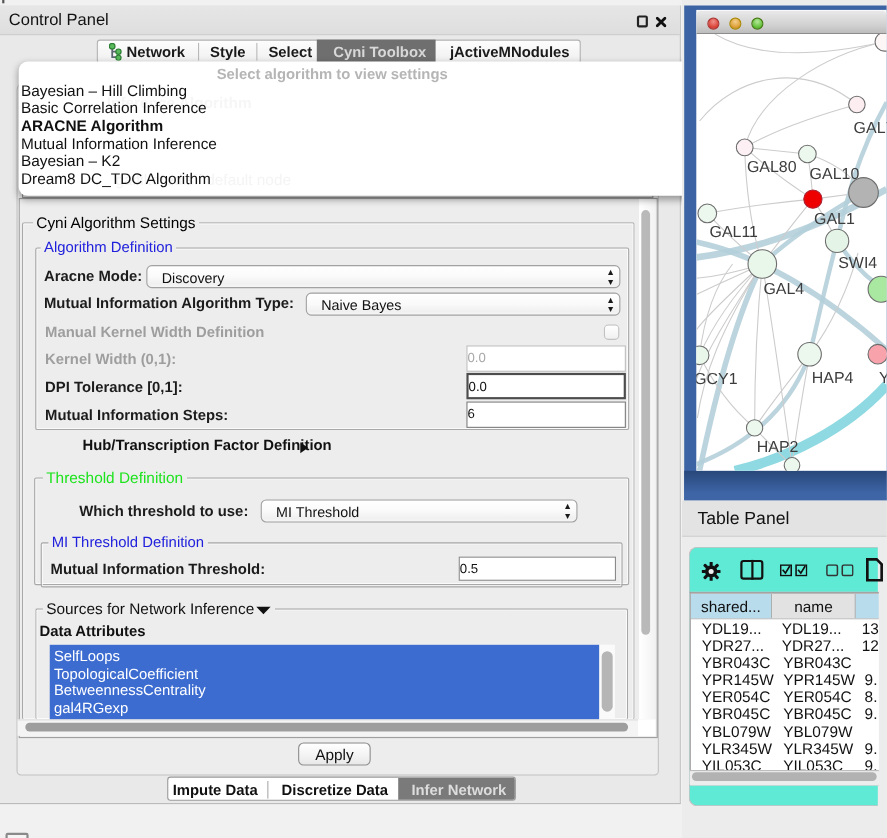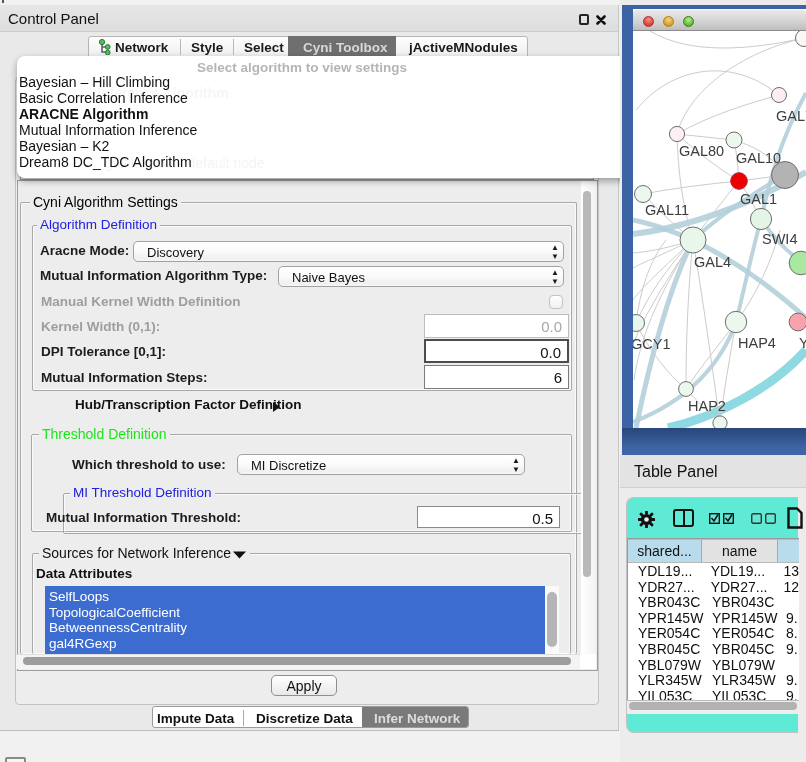--- a/index.html
+++ b/index.html
@@ -4,21 +4,21 @@
 <style>
   * { margin:0; padding:0; box-sizing:border-box; }
   html,body { width:806px; height:762px; overflow:hidden; background:#f1f1f1;
     font-family:"Liberation Sans", sans-serif; }
   .abs { position:absolute; }
   b.lbl { font-weight:bold; font-size:13.5px; color:#1c1c1c; white-space:nowrap; }
   .combo { position:absolute; background:linear-gradient(#ffffff,#fafafa 50%,#f0f0f0 85%,#f6f6f6);
     border:1px solid #a2a2a2; border-radius:5px; height:21px; font-size:13px; color:#111; }
   .combo .ctext { position:absolute; left:13px; top:3px; }
   .combo .arr { position:absolute; right:4px; top:1px; font-size:8px; color:#1a1a1a; line-height:9px; text-align:center; }
-  .tfield { position:absolute; background:#fff; font-size:15px; color:#111; text-align:right; padding:3px 6px 0 0; }
+  .tfield { position:absolute; background:#fff; font-size:12px; color:#111; padding:3px 6px 0 0; }
   .group { position:absolute; border:1px solid #a8a8a8; border-radius:2px; box-shadow: inset 0 0 0 1px rgba(255,255,255,0.7); }
   .gtitle { position:absolute; top:-9px; background:#ededed; padding:0 3px; font-size:13.5px; white-space:nowrap; }
 </style>
 </head>
 <body>
 
 <div class="abs" style="left:2px;top:0;width:2px;height:3px;background:#555"></div>
 
 <div class="abs" id="leftwin" style="left:0;top:5px;width:619px;height:726px;background:#e9e9e9;border-right:1px solid #c5c5c5;border-bottom:1px solid #bbbbbb;">
 
@@ -88,24 +88,24 @@
     <b class="abs" style="left:23px;top:334px;font-size:13.5px;font-weight:bold;color:#111;margin-left:36px;">Hub/Transcription Factor Definition</b>
     <svg class="abs" style="left:255px;top:338px" width="10" height="12">
         <path d="M2 1 L9 6 L2 11 Z" fill="#111"></path>
       </svg>
 
     <div class="group" style="left:15px;top:371px;width:541px;height:98px;">
       <div class="gtitle" style="left:7px;color:#1de31d;font-size:14px;">Threshold Definition</div>
     </div>
     <b class="lbl abs" style="left:56px;top:394px;">Which threshold to use:</b>
     <div class="combo" style="left:221px;top:391px;width:288px;">
-      <span class="ctext">MI Discretize</span>
+      <span class="ctext">MI Threshold</span>
         <span class="arr">▲<br>▼</span>
     </div>
-    <div class="group" style="left:21px;top:430px;width:529px;height:41px;margin-left:26px;">
+    <div class="group" style="left:21px;top:430px;width:529px;height:41px;">
       <div class="gtitle" style="left:6px;color:#2020dd;font-size:13.5px;">MI Threshold Definition</div>
     </div>
     <b class="lbl abs" style="left:30px;top:447px;">Mutual Information Threshold:</b>
     <div class="tfield" style="left:401px;top:443px;width:143px;height:22px;border:1px solid #8a8a8a;">0.5</div>
 
     <div class="group" style="left:16px;top:490px;width:539px;height:101px;border-bottom:none;">
       <div class="gtitle" style="left:6px;color:#111;font-size:14px;">Sources for Network Inference&nbsp;&nbsp;&nbsp;&nbsp;</div>
     </div>
     <svg class="abs" style="left:216px;top:487px" width="15" height="9">
         <path d="M1 1.5 L14 1.5 L7.5 8.5 Z" fill="#111"></path>

